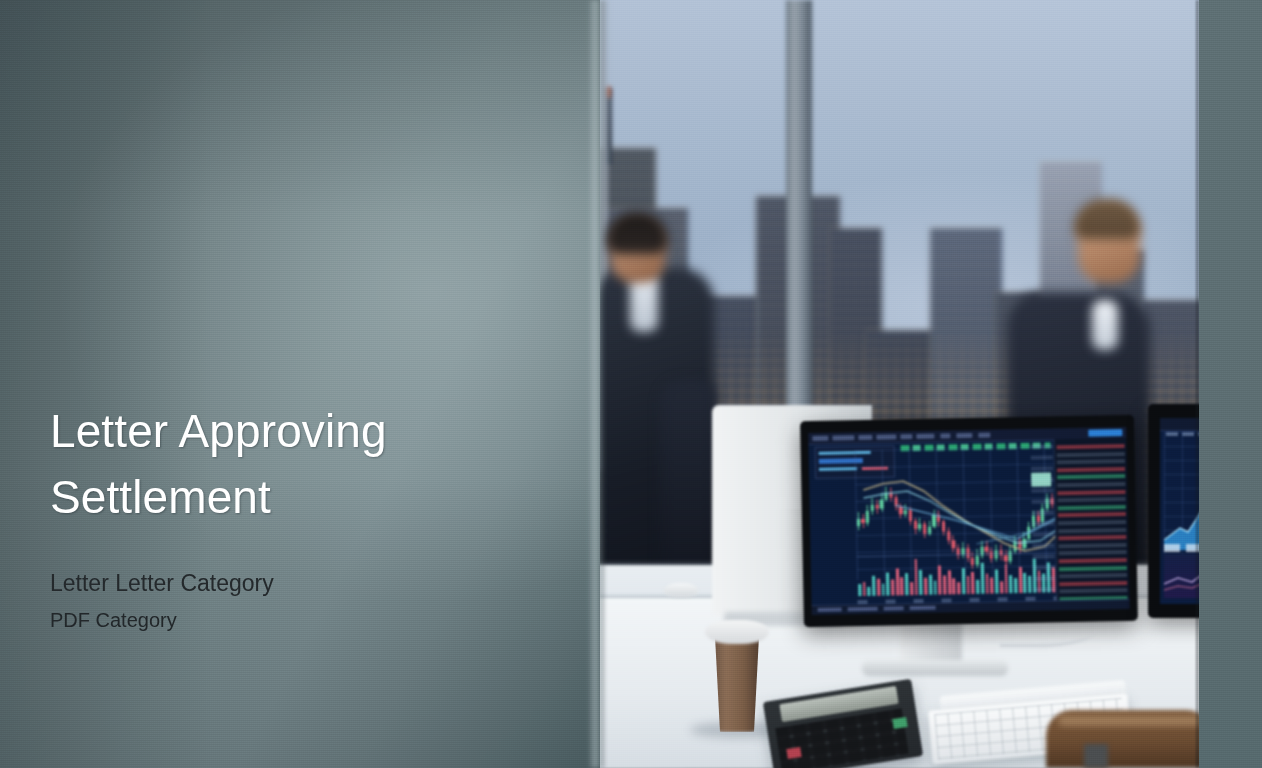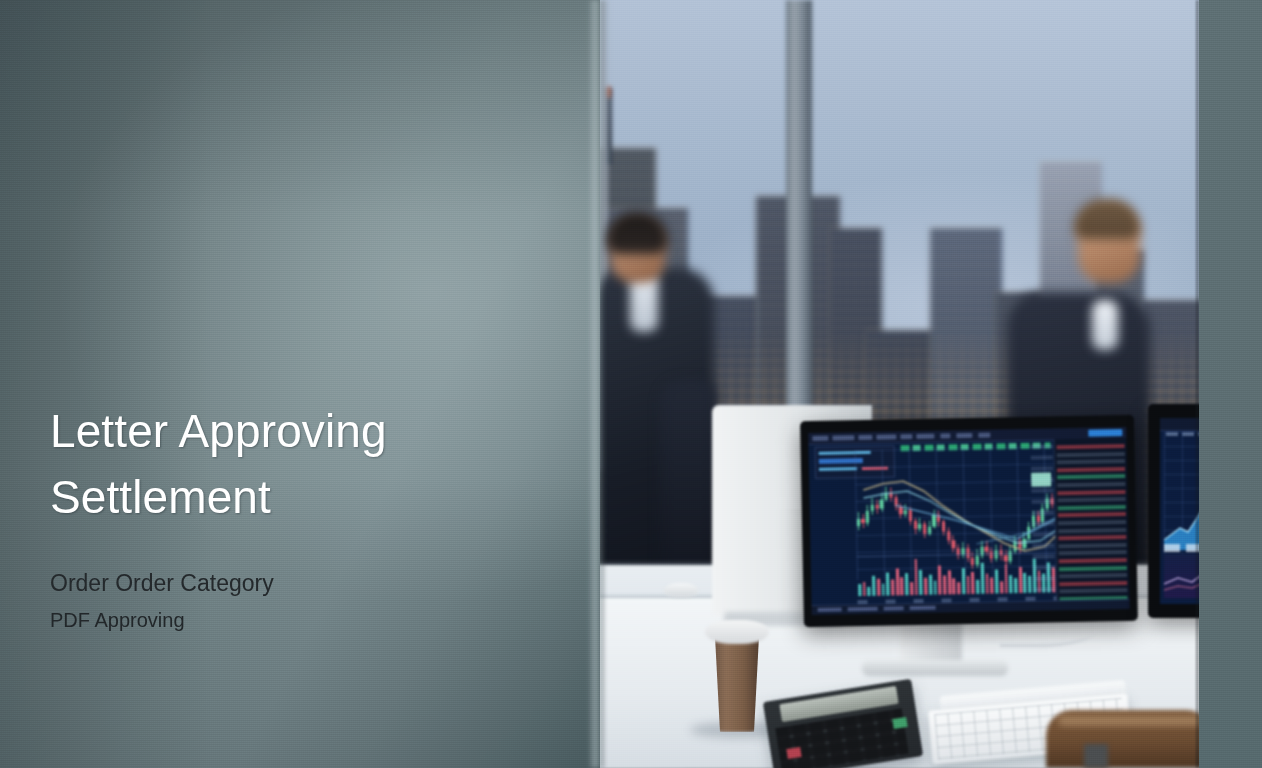--- a/index.html
+++ b/index.html
@@ -939,17 +939,17 @@
     <div class="wall-left"></div>
     <div class="wall-left-shade"></div>
     <div class="wall-left-edge"></div>
 
     <div class="grain"></div>
   </div>
 
   <div class="text-block">
     <h1 class="slide-title">Letter Approving
 Settlement</h1>
-    <p class="slide-subtitle">Order Order Category</p>
-    <p class="slide-caption">PDF Approving</p>
+    <p class="slide-subtitle">Letter Letter Category</p>
+    <p class="slide-caption">PDF Category</p>
   </div>
 
 </div>
 
 </body></html>

